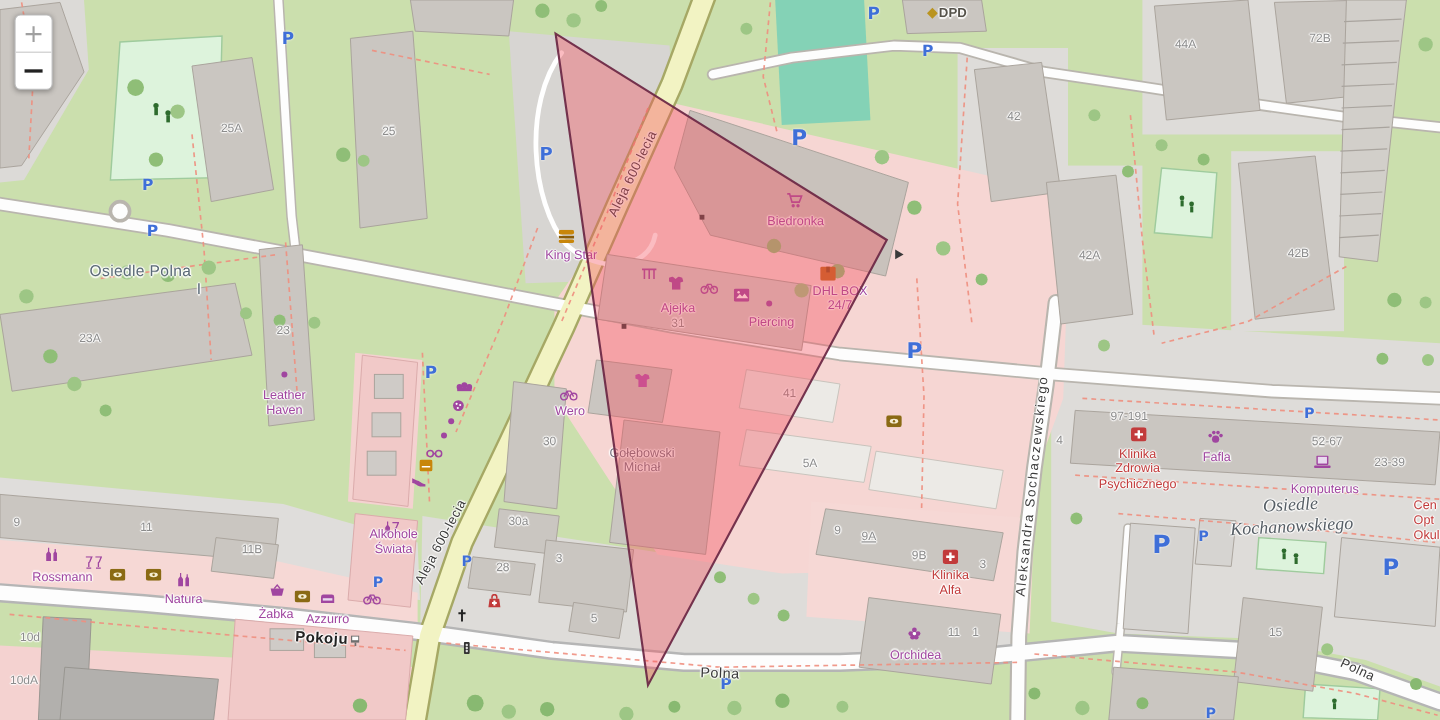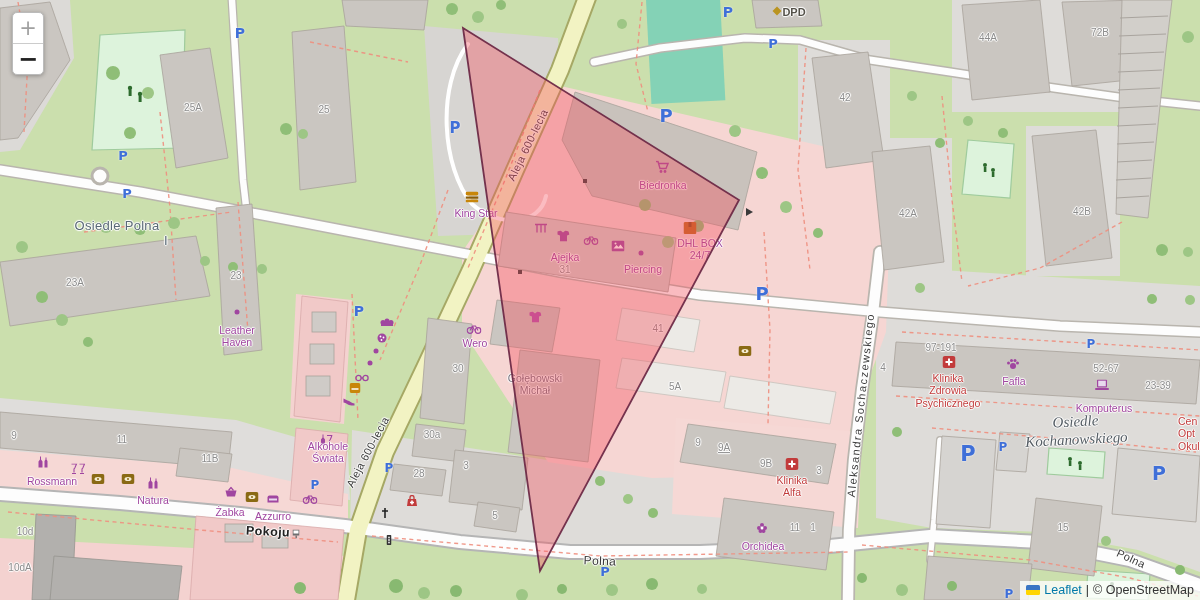--- a/index.html
+++ b/index.html
@@ -508,23 +508,14 @@
 
   <svg class="layer" width="1200" height="600" style="z-index:20;pointer-events:none">
     <path d="M463 28 L739 200 L540 571 Z" fill="#f4505c" fill-opacity="0.38" stroke="#6e2a47" stroke-width="1.8" stroke-opacity="0.95" style="pointer-events:auto;cursor:pointer"></path>
   </svg>
 
   <div class="zoomctl">
     <div class="btn plus">+</div>
     <div class="btn minus">−</div>
   </div>
 
-  <div id="attribution">
-    <span class="flag">
-        <span class="b"></span>
-        <span class="y"></span>
-      </span>
-    <a>Leaflet</a>
-    <span>|</span>
-    <span>© OpenStreetMap</span>
-  </div>
 
 </div>
 
 </body></html>

